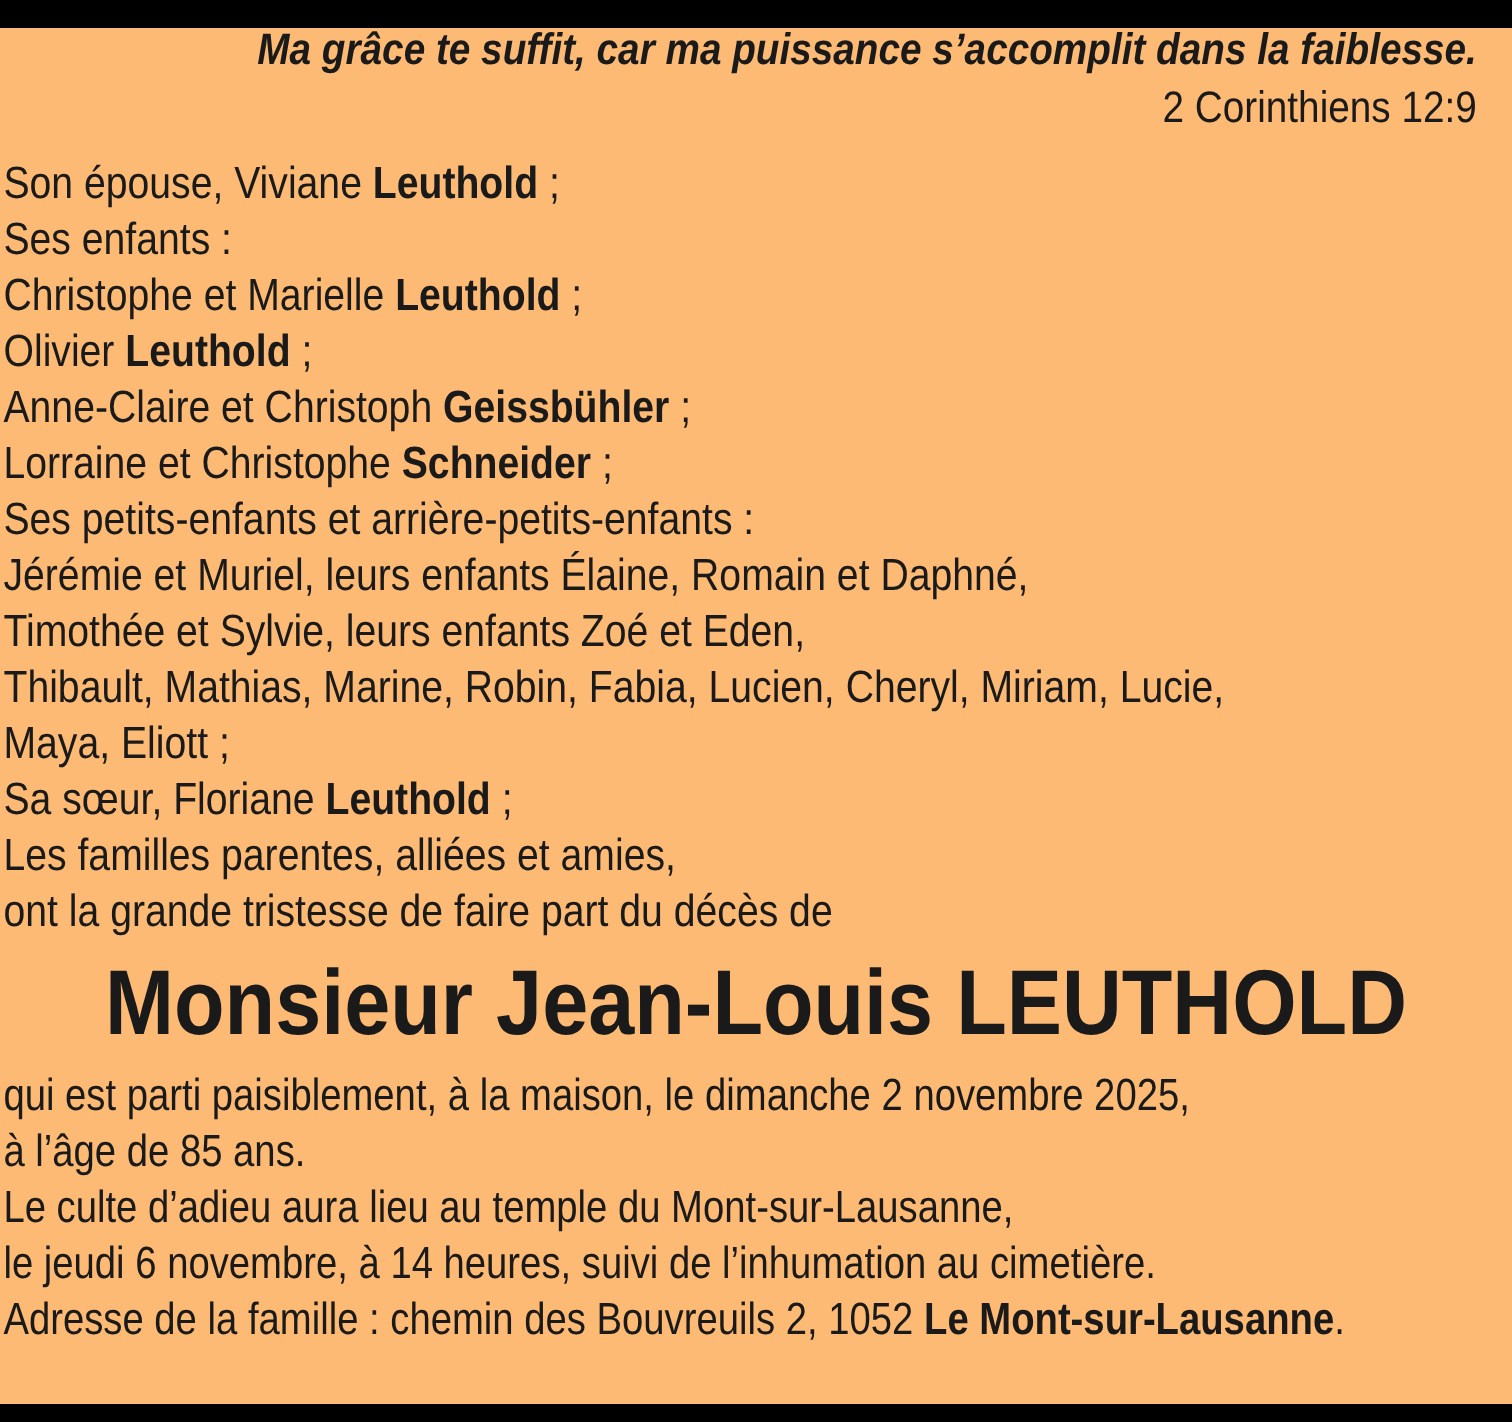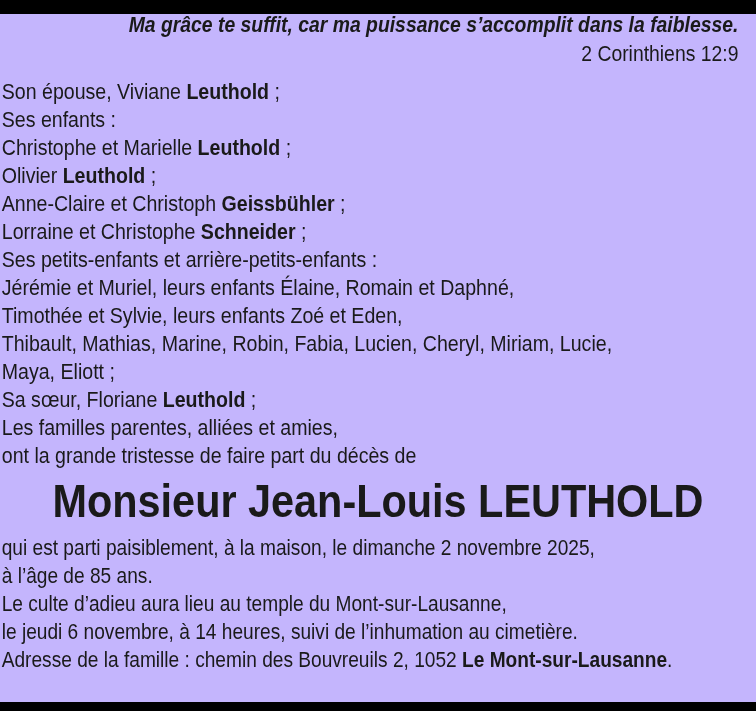--- a/index.html
+++ b/index.html
@@ -5,21 +5,21 @@
   html,body{margin:0;padding:0;}
   body{
     width:756px;height:711px;
     background:#ffffff;
     font-family:"Liberation Sans", sans-serif;
     overflow:hidden;
     position:relative;
   }
   .page{
     position:absolute;inset:0;
-    background:#c4b5fd;
+    background:#fdba74;
     color:#1a1a1a;
   }
   .top-bar{
     position:absolute;top:0;left:0;
     width:756px;height:14px;
     background:#000000;
   }
   .bottom-bar{
     position:absolute;bottom:0;left:0;
     width:756px;height:9px;

